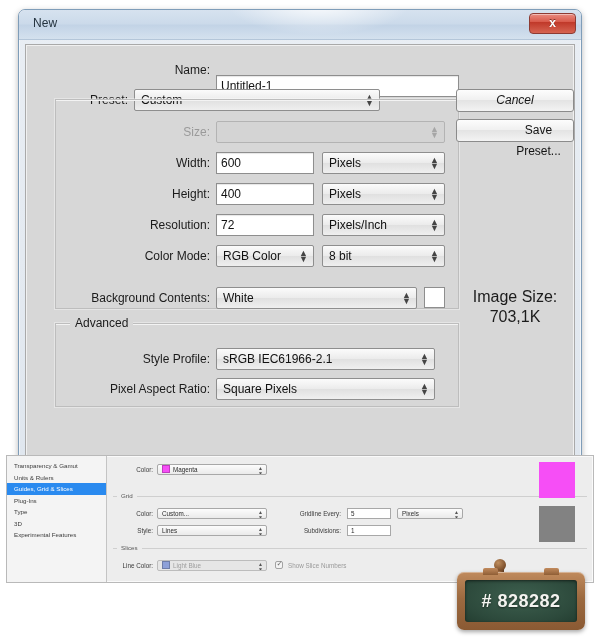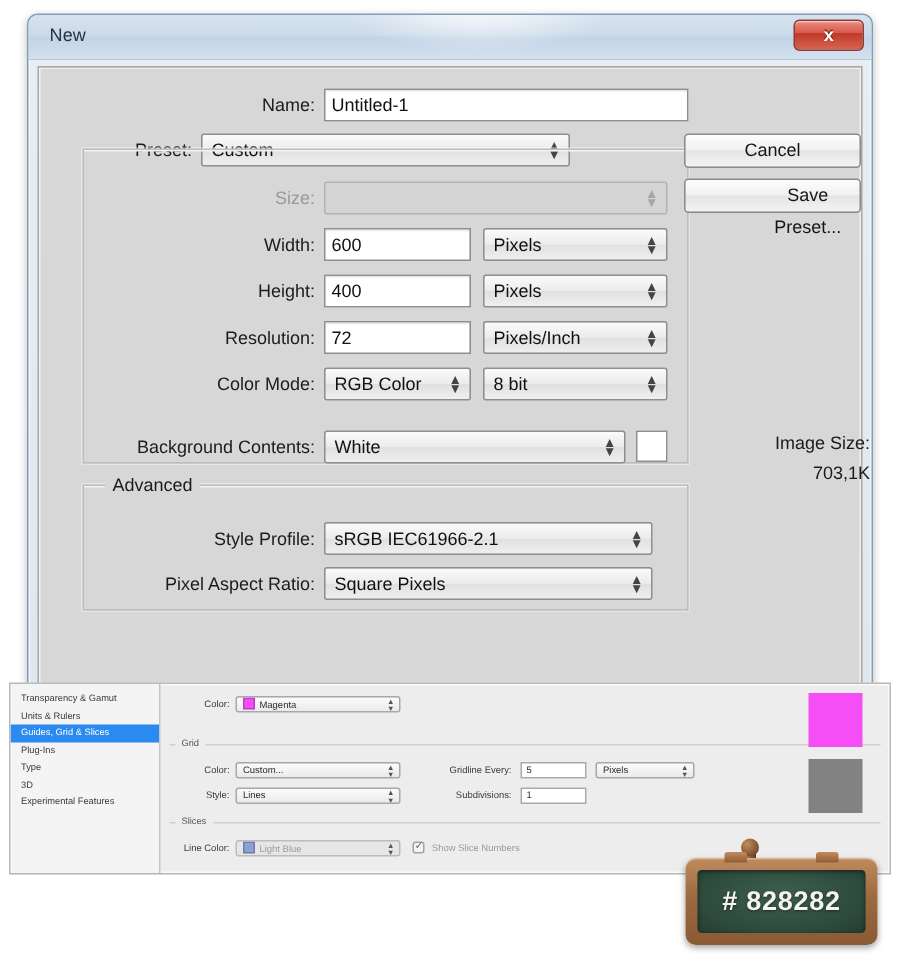--- a/index.html
+++ b/index.html
@@ -112,22 +112,22 @@
   .btn.default { box-shadow: 0 0 0 2px #8f8f8f; border-color: #6f6f6f; }
   .btn.disabled { color: #a3a3a3; border-color: #b5b5b5;
     background: linear-gradient(to bottom, #efefef 0%, #e3e3e3 100%); }
 
   #bg-swatch {
     position: absolute; width: 21px; height: 21px;
     background: #fff; border: 1px solid #8e8e8e;
   }
 
   #imgsize-label, #imgsize-value {
-    position: absolute; width: 130px; text-align: right;
-    font-size: 12px; color: #1b1b1b;
+    position: absolute; width: 130px; text-align: center;
+    font-size: 16px; color: #1b1b1b;
   }
 
   
   #prefs {
     position: absolute; left: 6px; top: 455px;
     width: 588px; height: 128px;
     background: #ededed;
     border: 1px solid #b9b9b9;
     box-shadow: 0 0 0 1px #fafafa inset;
     overflow: hidden;
@@ -249,21 +249,21 @@
 
   <div id="titlebar">
     <div id="title-text">New</div>
     <div id="close-btn">x</div>
   </div>
 
   <div id="dlg-body">
 
     <div class="row" style="left:190px; top:14px;">
       <span class="lbl">Name:</span>
-      <div class="txtin" style="left:0; width:243px;">Untitled-1</div>
+      <div class="txtin" style="left:0; width:243px;margin-top:16px;">Untitled-1</div>
     </div>
 
     <div class="row" style="left:108px; top:44px;">
       <span class="lbl">Preset:</span>
       <div class="sel" style="left:0; width:246px;">
         <span>Custom</span>
         <span class="arrows">▲<br>▼</span>
       </div>
     </div>
 
@@ -338,21 +338,21 @@
     </div>
 
     <div class="row" style="left:190px; top:333px;">
       <span class="lbl">Pixel Aspect Ratio:</span>
       <div class="sel" style="left:0; width:219px;">
         <span>Square Pixels</span>
         <span class="arrows">▲<br>▼</span>
       </div>
     </div>
 
-    <div class="btn" style="left:430px; top:44px;">Cancel</div>
+    <div class="btn" style="left:430px; top:44px;font-style:italic;">Cancel</div>
     <div class="btn" style="left:430px; top:74px;padding-left:47px;">Save Preset...</div>
 
     <div id="imgsize-label" style="left:424px; top:243px;">Image Size:</div>
     <div id="imgsize-value" style="left:424px; top:263px;">703,1K</div>
   </div>
 </div>
 
 <div id="prefs">
 
   <div id="prefs-sidebar">

